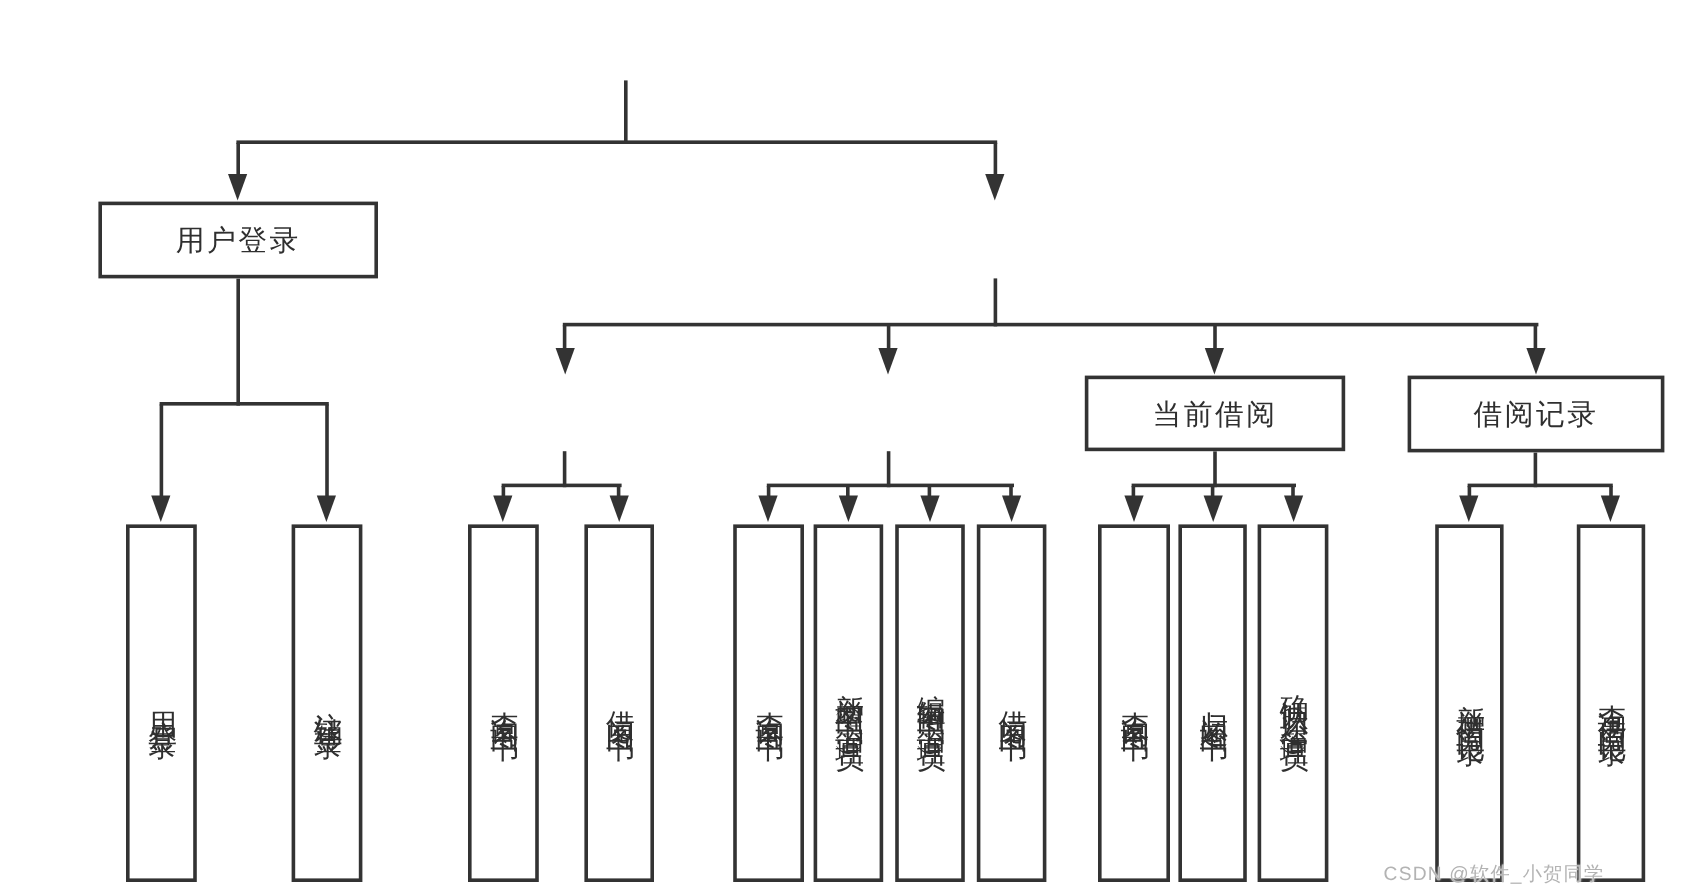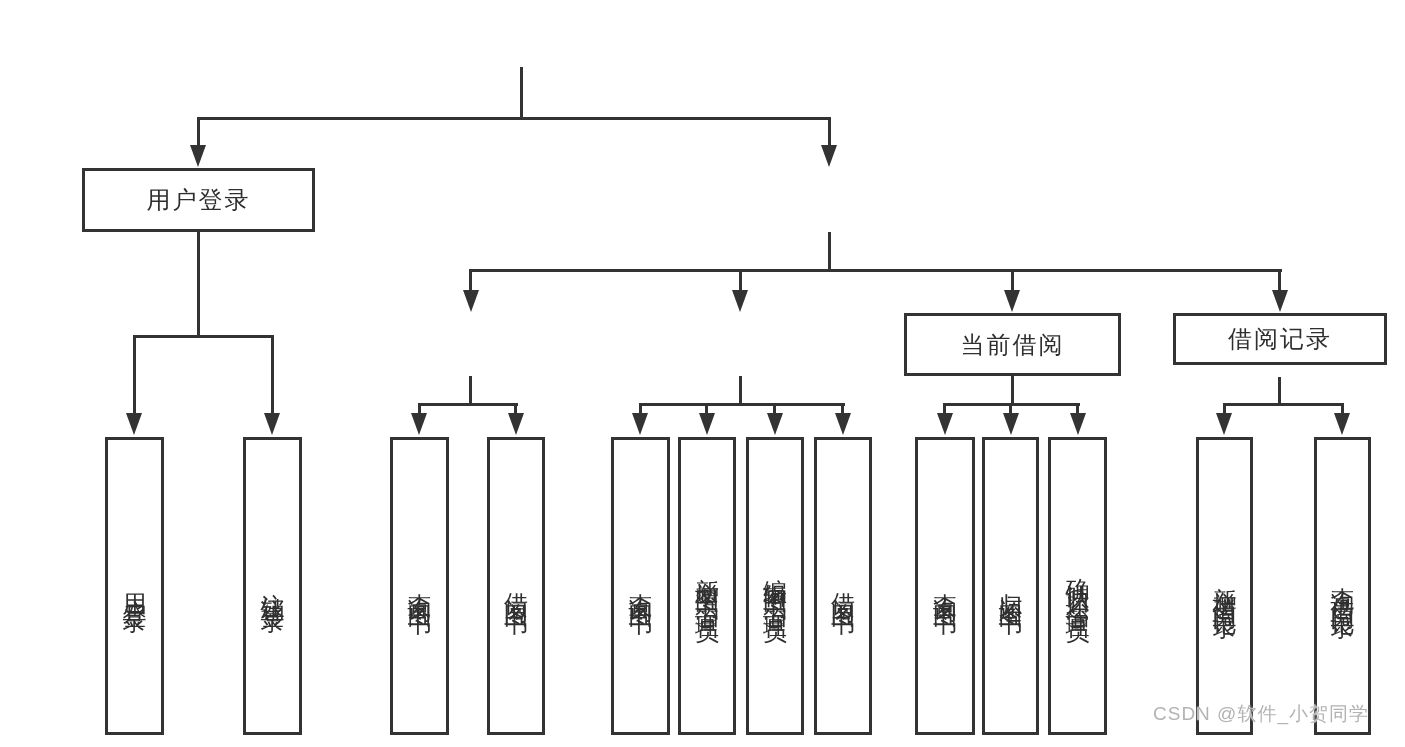--- a/index.html
+++ b/index.html
@@ -17,21 +17,21 @@
   
   .line{position:absolute;background:#333333;}
   .h{height:3px;}
   .v{width:3px;}
 
   
   .arrowhead{position:absolute;width:0;height:0;
              border-left:8px solid transparent;border-right:8px solid transparent;
              border-top:22px solid #333333;}
 
-  .watermark{position:absolute;left:1153px;top:701px;font-size:19px;color:#b3b3b3;
+  .watermark{position:absolute;left:1153px;top:718px;font-size:16px;color:#b3b3b3;
              letter-spacing:1px;white-space:nowrap;z-index:5;
              text-shadow:0 0 2px #ffffff,0 0 1px #ffffff;}
 </style>
 </head>
 <body>
 
 <div class="canvas">
 
   <div class="line v" style="left:520px;top:67px;height:52px;"></div>
   <div class="line h" style="left:197px;top:117px;width:634px;"></div>
@@ -93,21 +93,21 @@
   <div class="arrowhead" style="left:1334px;top:413px;"></div>
 
 
   <div class="node node-h" style="left:82px;top:168px;width:233px;height:64px;">
     <span class="lbl">用户登录</span>
   </div>
 
   <div class="node node-h" style="left:904px;top:313px;width:217px;height:63px;">
     <span class="lbl">当前借阅</span>
   </div>
-  <div class="node node-h" style="left:1173px;top:313px;width:214px;height:52px;">
+  <div class="node node-h" style="left:1173px;top:313px;width:214px;height:64px;">
     <span class="lbl">借阅记录</span>
   </div>
 
   <div class="node node-v" style="left:105px;top:437px;width:59px;height:298px;">
     <span class="lbl">用户登录</span>
   </div>
   <div class="node node-v" style="left:243px;top:437px;width:59px;height:298px;">
     <span class="lbl">注销登录</span>
   </div>
 

